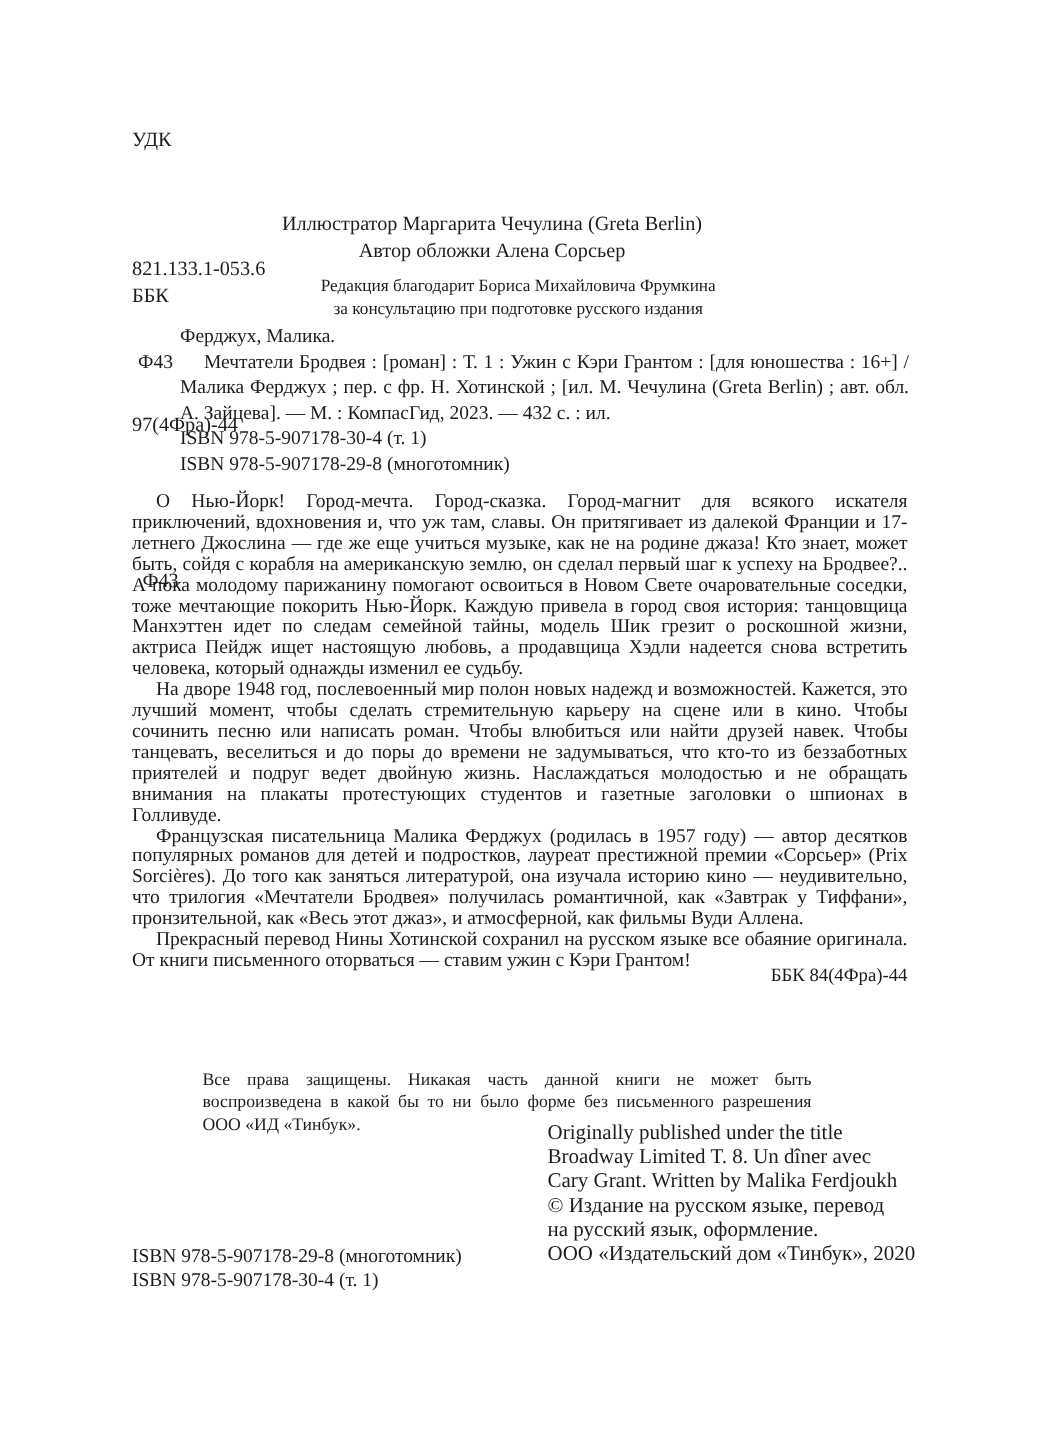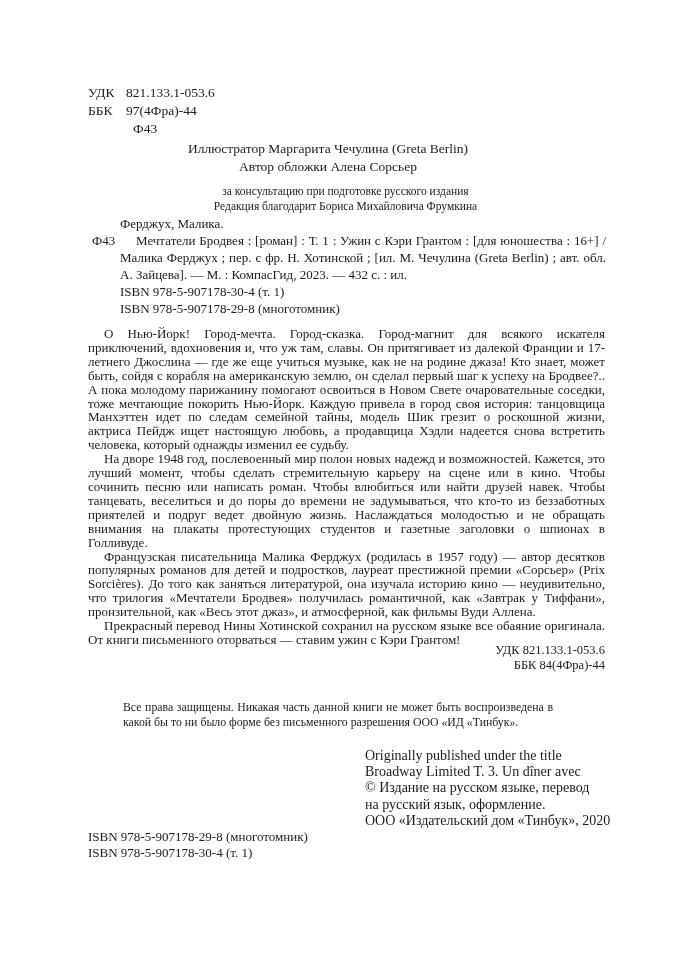--- a/index.html
+++ b/index.html
@@ -9,23 +9,23 @@
     font-family:"Liberation Serif","DejaVu Serif",serif;
     color:#1c1c1c;
     position:relative;
     overflow:hidden;
     -webkit-font-smoothing:antialiased;
   }
   .abs{position:absolute;}
 
   
   .udk-top{left:88px;top:84px;font-size:13.5px;line-height:18px;}
-  .udk-row{display:flex;}
+  .udk-row{display:flex;flex-direction:column;}
   .udk-row .lbl{width:38px;flex:0 0 38px;}
-  .udk-row .val{white-space:nowrap;}
+  .udk-row .val{white-space:nowrap;margin-top:48px;}
   .udk-row .val.sign{margin-left:7px;}
 
   
   .credits{left:0;top:140px;width:656px;text-align:center;font-size:13.5px;line-height:17.5px;}
   .thanks{left:0;top:184px;width:691px;text-align:center;font-size:11.5px;line-height:15px;}
 
   
   .biblio{left:120px;top:215px;width:486px;font-size:13px;line-height:17px;}
   .biblio .author{font-weight:normal;}
   .biblio .desc{position:relative;text-indent:16px;text-align:justify;margin:0;}
@@ -34,21 +34,21 @@
 
   
   .annotation{left:88px;top:327px;width:517px;font-size:13px;line-height:13.9px;}
   .annotation p{margin:0;text-indent:16px;text-align:justify;}
 
   
   .codes-bottom{left:88px;top:643px;width:517px;text-align:right;font-size:12.5px;line-height:15px;}
 
   
   .rights{left:119px;top:696px;width:438px;font-size:11.8px;line-height:15.2px;text-align:justify;}
-  .rights p{margin:4px;}
+  .rights p{margin:16px;}
 
   
   .imprint{left:365px;top:748px;font-size:14px;line-height:16.2px;}
   .imprint div{white-space:nowrap;}
 
   
   .isbn-bottom{left:88px;top:829px;font-size:13px;line-height:16.2px;}
   .isbn-bottom div{white-space:nowrap;}
 </style>
 </head>
@@ -68,52 +68,52 @@
     <span class="val sign">Ф43</span>
   </div>
 </div>
 
 <div class="abs credits">
   <div>Иллюстратор Маргарита Чечулина (Greta Berlin)</div>
   <div>Автор обложки Алена Сорсьер</div>
 </div>
 
 <div class="abs thanks">
+  <div>Редакция благодарит Бориса Михайловича Фрумкина</div>
   <div>за консультацию при подготовке русского издания</div>
-  <div>Редакция благодарит Бориса Михайловича Фрумкина</div>
 </div>
 
 <div class="abs biblio">
   <div class="author">Ферджух, Малика.</div>
   <p class="desc">
     <span class="shelf">Ф43</span><span>Мечтатели Бродвея : [роман] : Т. 1 : Ужин с Кэри Грантом : [для юношества : 16+] / Малика Ферджух ; пер. с фр. Н. Хотинской ; [ил. М. Чечулина (Greta Berlin) ; авт. обл. А. Зайцева]. — М. : КомпасГид, 2023. — 432 с. : ил.</span>
   </p>
   <div class="isbn">ISBN 978-5-907178-30-4 (т. 1)</div>
   <div class="isbn">ISBN 978-5-907178-29-8 (многотомник)</div>
 </div>
 
 <div class="abs annotation">
   <p>О Нью-Йорк! Город-мечта. Город-сказка. Город-магнит для всякого искателя приключений, вдохновения и, что уж там, славы. Он притягивает из далекой Франции и 17-летнего Джослина — где же еще учиться музыке, как не на родине джаза! Кто знает, может быть, сойдя с корабля на американскую землю, он сделал первый шаг к успеху на Бродвее?.. А пока молодому парижанину помогают освоиться в Новом Свете очаровательные соседки, тоже мечтающие покорить Нью-Йорк. Каждую привела в город своя история: танцовщица Манхэттен идет по следам семейной тайны, модель Шик грезит о роскошной жизни, актриса Пейдж ищет настоящую любовь, а продавщица Хэдли надеется снова встретить человека, который однажды изменил ее судьбу.</p>
   <p>На дворе 1948 год, послевоенный мир полон новых надежд и возможностей. Кажется, это лучший момент, чтобы сделать стремительную карьеру на сцене или в кино. Чтобы сочинить песню или написать роман. Чтобы влюбиться или найти друзей навек. Чтобы танцевать, веселиться и до поры до времени не задумываться, что кто-то из беззаботных приятелей и подруг ведет двойную жизнь. Наслаждаться молодостью и не обращать внимания на плакаты протестующих студентов и газетные заголовки о шпионах в Голливуде.</p>
   <p>Французская писательница Малика Ферджух (родилась в 1957 году) — автор десятков популярных романов для детей и подростков, лауреат престижной премии «Сорсьер» (Prix Sorcières). До того как заняться литературой, она изучала историю кино — неудивительно, что трилогия «Мечтатели Бродвея» получилась романтичной, как «Завтрак у Тиффани», пронзительной, как «Весь этот джаз», и атмосферной, как фильмы Вуди Аллена.</p>
   <p>Прекрасный перевод Нины Хотинской сохранил на русском языке все обаяние оригинала. От книги письменного оторваться — ставим ужин с Кэри Грантом!</p>
 </div>
 
 <div class="abs codes-bottom">
-  <div>УДК 821.133.1-053.6</div>
   <div>ББК 84(4Фра)-44</div>
 </div>
 
 <div class="abs rights">
   <p>Все права защищены. Никакая часть данной книги не может быть воспроизведена в какой бы то ни было форме без письменного разрешения ООО «ИД «Тинбук».</p>
 </div>
 
 <div class="abs imprint">
   <div>Originally published under the title</div>
-  <div>Broadway Limited T. 3. Un dîner avec</div>
+  <div>Broadway Limited T. 8. Un dîner avec</div>
+  <div>Cary Grant. Written by Malika Ferdjoukh</div>
   <div>©  Издание на русском языке, перевод</div>
   <div>на русский язык, оформление.</div>
   <div>ООО «Издательский дом «Тинбук», 2020</div>
 </div>
 
 <div class="abs isbn-bottom">
   <div>ISBN 978-5-907178-29-8 (многотомник)</div>
   <div>ISBN 978-5-907178-30-4 (т. 1)</div>
 </div>
 

